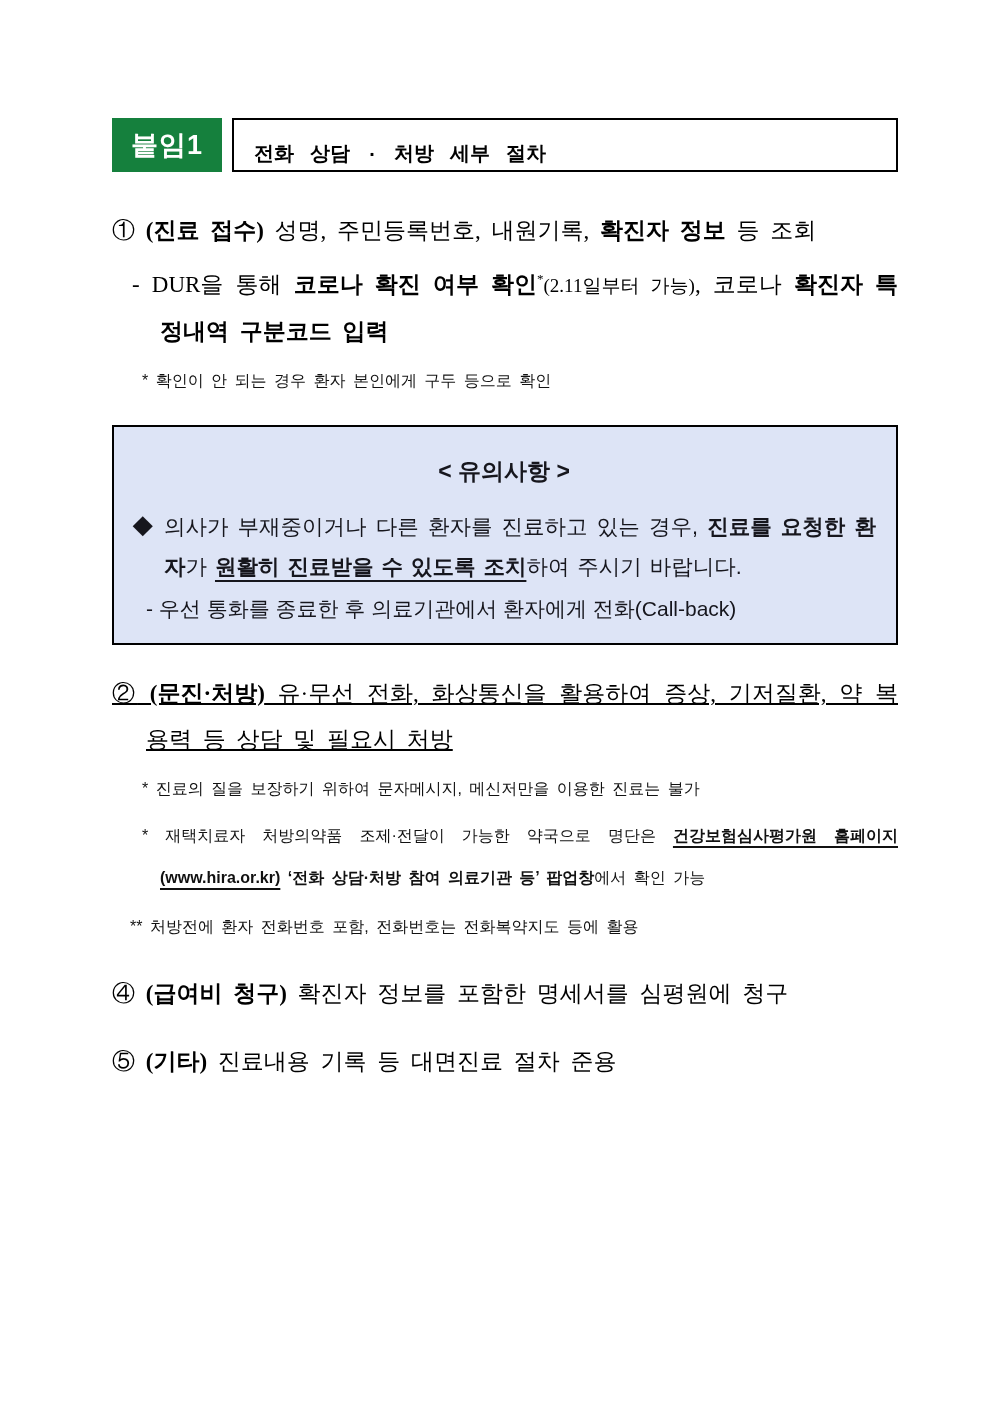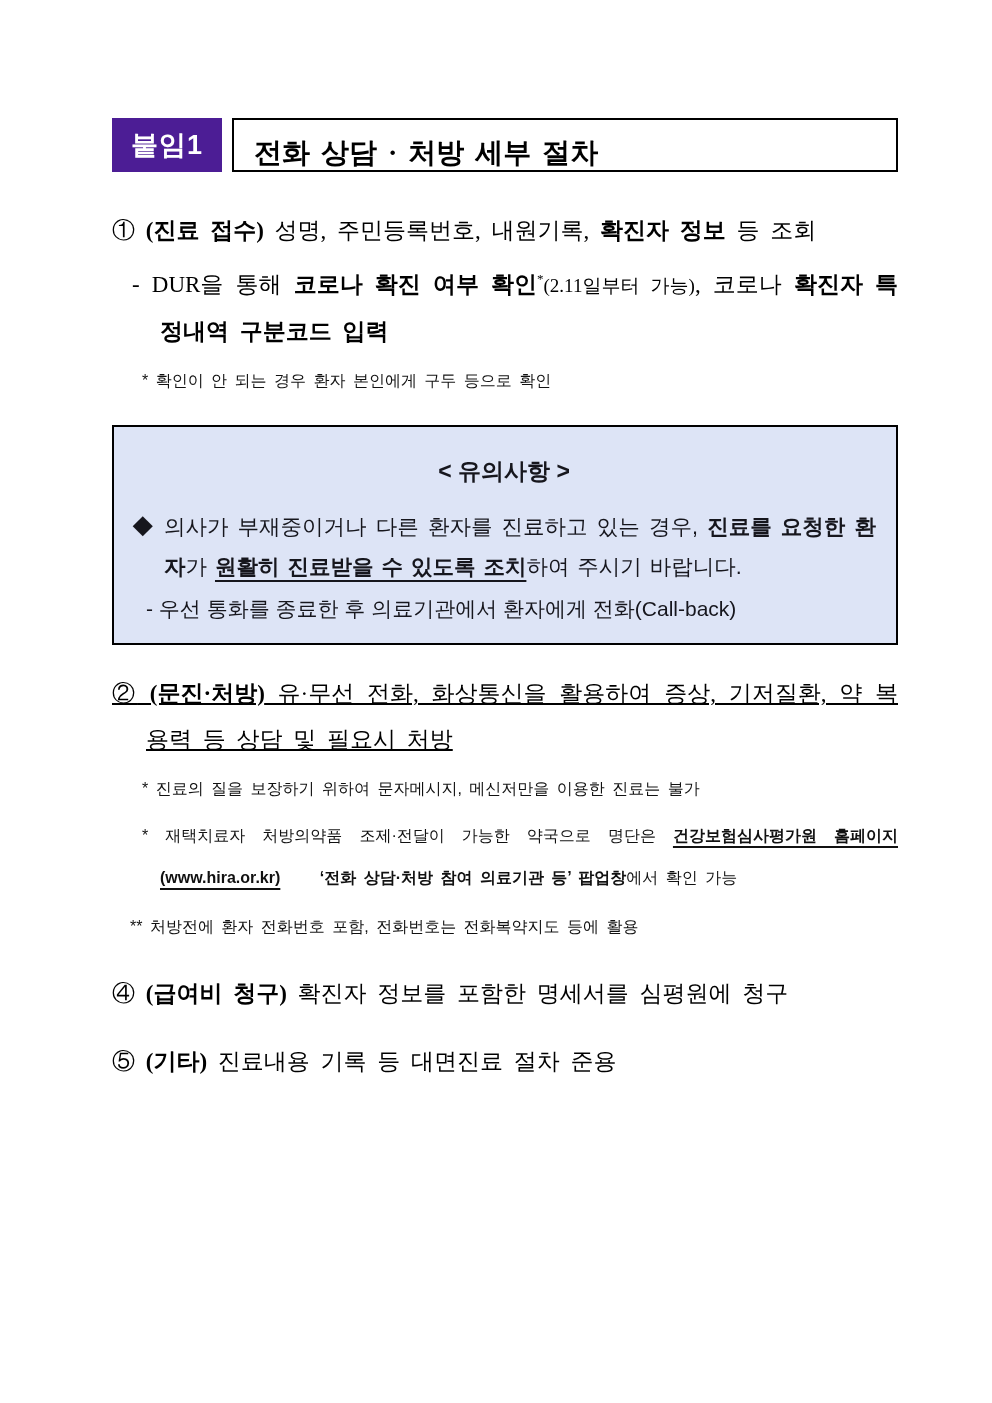--- a/index.html
+++ b/index.html
@@ -13,41 +13,41 @@
   }
   .content {
     width: 786px;
     margin-left: 112px;
     padding-top: 118px;
   }
   
   .header { display: flex; align-items: stretch; height: 54px; }
   .badge {
     width: 110px;
-    background: #4c1d95;
+    background: #15803d;
     color: #ffffff;
     font-family: "Liberation Sans", sans-serif;
     font-weight: bold;
     font-size: 27px;
     display: flex; align-items: center; justify-content: center;
     letter-spacing: 1px;
   }
   .title-box {
     flex: 1;
     margin-left: 10px;
     border: 2px solid #000000;
     display: flex; align-items: center;
     padding-left: 20px;
     box-sizing: border-box;
     background: #ffffff;
   }
   .title-box .ttl {
-    font-family: Liberation Serif, serif;
+    font-family: Liberation Mono, monospace;
     font-weight: bold;
-    font-size: 28px;
+    font-size: 20px;
     word-spacing: 4px;
     margin-top: 16px;
   }
   
   .item {
     font-family: "Liberation Serif", serif;
     font-size: 23px;
     line-height: 46px;
     text-align: justify;
     word-spacing: 5px;
@@ -80,21 +80,21 @@
     text-indent: -18px;
     color: #111111;
   }
   .fn-wrap { line-height: 42px; }
   .fn .bu {
     font-weight: bold;
     text-decoration: underline;
     text-underline-offset: 5px;
     text-decoration-thickness: 1.5px;
   }
-  .fn .b { font-weight: bold; padding-left: 32px; }
+  .fn .b { font-weight: bold; }
   
   .notice {
     margin-top: 26px;
     border: 2px solid #000000;
     background: #dde4f6;
     padding: 8px 20px 14px 18px;
     box-sizing: border-box;
     font-family: "Liberation Sans", sans-serif;
     color: #16161d;
   }

